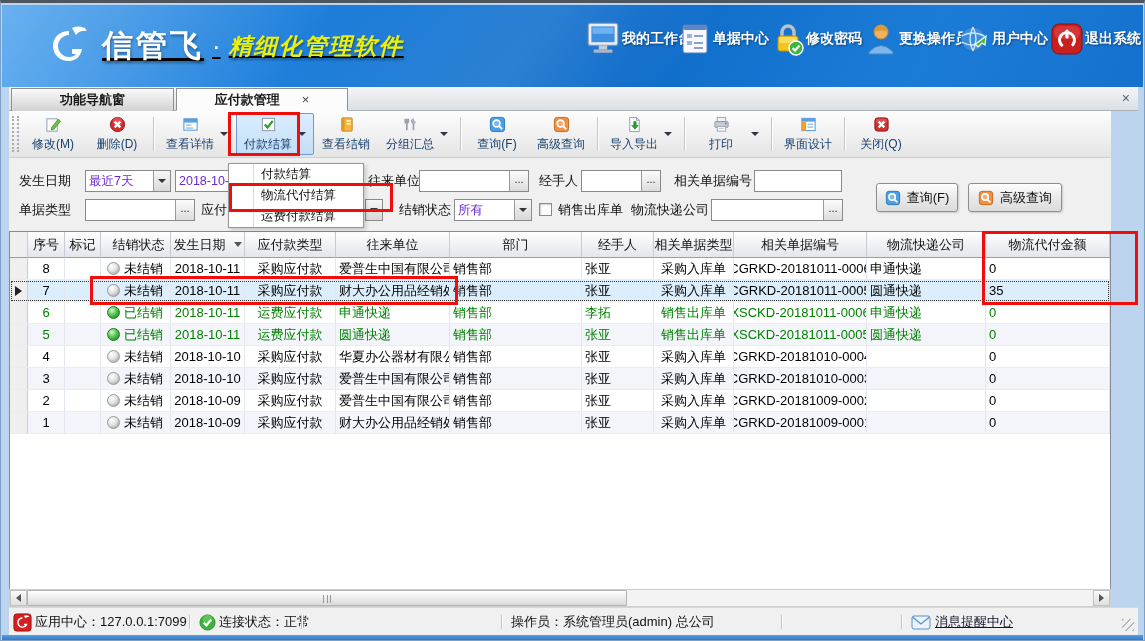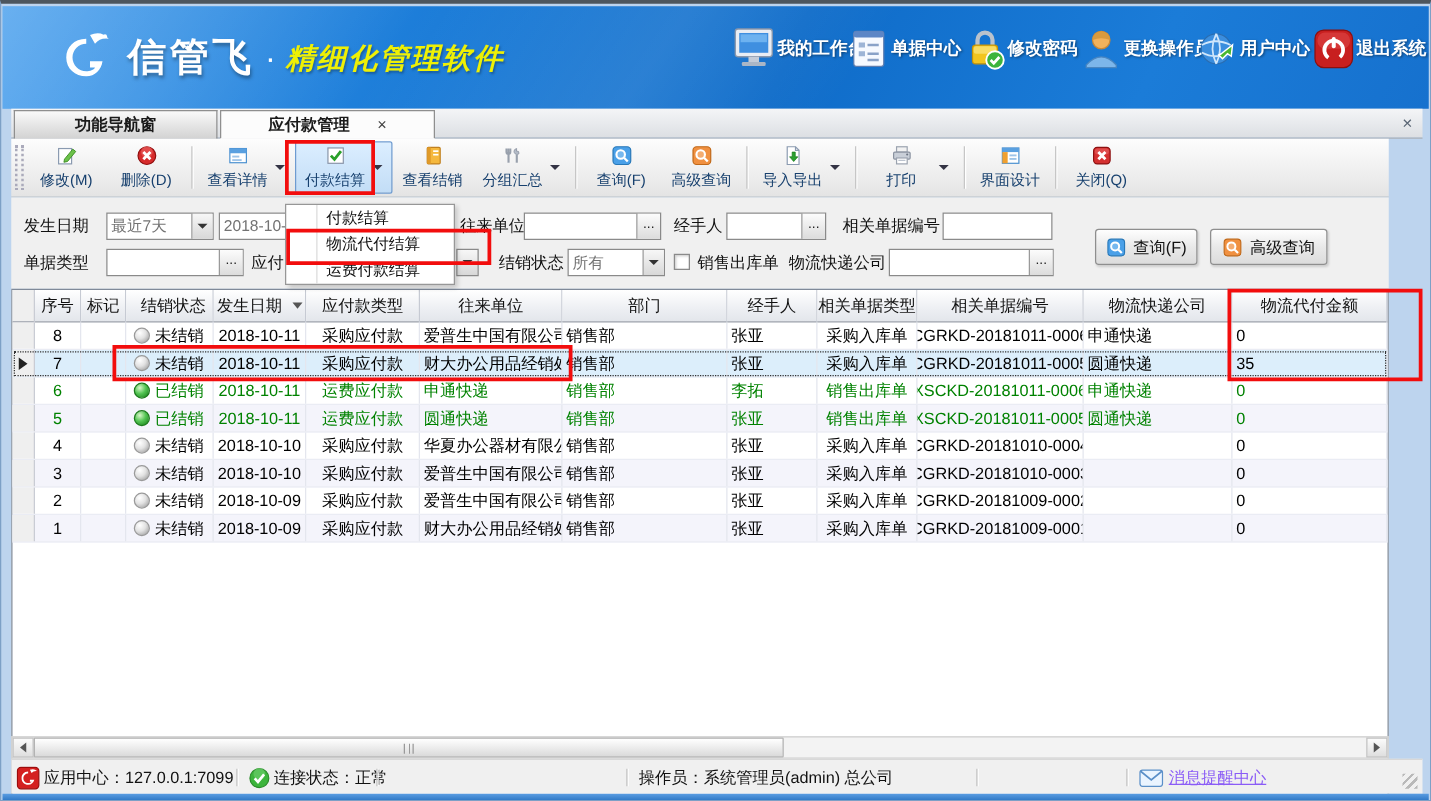--- a/index.html
+++ b/index.html
@@ -4,21 +4,21 @@
 <style>
   html,body{margin:0;padding:0;background:#9db8d6;font-family:"Liberation Sans","DejaVu Sans",sans-serif;}
   *{box-sizing:border-box;}
   .window{position:relative;width:1145px;height:641px;background:#bdd4ee;border:1px solid #7da0c6;border-top:3px solid #4d565e;overflow:hidden;}
 
   
   .titlebar{position:absolute;left:1px;top:2px;width:1141px;height:82px;
     background:linear-gradient(115deg,#3f9aec 0%,#1b7cd8 30%,#0f6cc9 55%,#1b7cd8 80%,#1671ce 100%);}
   .titlebar::after{content:"";position:absolute;inset:0;
     background:linear-gradient(125deg,rgba(255,255,255,.22) 0%,rgba(255,255,255,0) 28%,rgba(255,255,255,.10) 46%,rgba(255,255,255,0) 60%);}
-  .brandwrap{position:absolute;left:44px;top:20px;display:flex;align-items:center;z-index:2;}
+  .brandwrap{position:absolute;left:44px;top:20px;display:flex;align-items:center;z-index:2;text-decoration:underline;}
   .logomark{width:46px;height:42px;margin-right:10px;}
   .brand{color:#fff;font-size:31px;font-weight:bold;letter-spacing:3px;text-shadow:1px 2px 3px rgba(0,0,0,.35);}
   .branddot{color:#fff;font-size:26px;margin:0 8px;}
   .brandsub{color:#eef005;font-size:23px;font-weight:bold;font-style:italic;letter-spacing:2px;text-shadow:1px 2px 2px rgba(0,0,0,.3);}
   .hmenu{position:absolute;right:14px;top:12px;display:flex;gap:13px;z-index:2;}
   .hitem{width:80px;display:flex;flex-direction:row;align-items:center;cursor:pointer;}
   .hicon{height:40px;display:flex;align-items:flex-end;justify-content:center;}
   .hlabel{margin-top:3px;color:#fff;font-size:14px;font-weight:bold;white-space:nowrap;text-shadow:1px 1px 2px rgba(0,0,0,.45);}
 
   
@@ -40,21 +40,21 @@
   .ticon{height:19px;display:flex;align-items:center;}
   .tlabel{font-size:12px;color:#17406e;margin-top:2px;white-space:nowrap;}
   .titem.selected{background:linear-gradient(#dceeff,#c2ddf6);border:1px solid #6d9bd1;margin:2px 0;}
   .caret{width:0;height:0;border-left:4px solid transparent;border-right:4px solid transparent;border-top:4px solid #334;margin-left:6px;}
   .tsep{width:1px;background:#c6c6c6;margin:6px 4px;box-shadow:1px 0 0 #fff;}
 
   
   .filters{position:absolute;left:8px;top:155px;width:1102px;height:73px;background:#f0f0f0;}
   .flabel{position:absolute;font-size:13px;color:#111;line-height:22px;white-space:nowrap;}
   .field{position:absolute;height:22px;background:#fff;border:1px solid #8a8a8a;display:flex;align-items:center;}
-  .fval{flex:1;font-size:12.5px;color:#737373;padding:0 3px;white-space:nowrap;overflow:hidden;}
+  .fval{flex:1;font-size:12.5px;color:#6d28d9;padding:0 3px;white-space:nowrap;overflow:hidden;}
   .arrowbtn{width:17px;height:20px;background:linear-gradient(#f7f7f7,#d8d8d8);border-left:1px solid #9a9a9a;
     display:flex;align-items:center;justify-content:center;cursor:pointer;}
   .arrowbtn i{width:0;height:0;border-left:4px solid transparent;border-right:4px solid transparent;border-top:4px solid #333;}
   .dotsbtn{width:19px;height:20px;background:linear-gradient(#fcfcfc,#dcdcdc);border-left:1px solid #9a9a9a;
     font-size:11px;line-height:16px;text-align:center;color:#222;cursor:pointer;}
   .combo-stub{position:absolute;width:18px;height:22px;background:linear-gradient(#f7f7f7,#d8d8d8);border:1px solid #8a8a8a;
     display:flex;align-items:center;justify-content:center;cursor:pointer;}
   .combo-stub i{width:0;height:0;border-left:4px solid transparent;border-right:4px solid transparent;border-top:4px solid #333;}
   .checkbox{position:absolute;width:13px;height:13px;background:#fff;border:1px solid #8a8a8a;box-shadow:inset 1px 1px 2px #ccc;cursor:pointer;}
   .qbtn{position:absolute;height:29px;border:1px solid #8e8e8e;border-radius:3px;background:linear-gradient(#fefefe,#e9e9e9 50%,#dcdcdc);
@@ -103,21 +103,21 @@
   .tri-r{width:0;height:0;border-top:4px solid transparent;border-bottom:4px solid transparent;border-left:5px solid #555;}
   .thumb{position:absolute;left:17px;top:0;width:600px;height:16px;background:linear-gradient(#ffffff,#dadada);
     border:1px solid #b3b3b3;border-radius:1px;cursor:grab;}
   .thumbgrip{position:absolute;left:50%;top:4px;width:8px;height:8px;margin-left:-4px;
     border-left:1px solid #999;border-right:1px solid #999;background:linear-gradient(90deg,transparent 3px,#999 3px,#999 4px,transparent 4px);}
 
   
   .statusbar{position:absolute;left:8px;top:604px;width:1129px;height:28px;background:#f0f0f0;border-top:1px solid #d8d8d8;font-size:13px;color:#111;}
   .sitem{position:absolute;top:0;height:28px;display:flex;align-items:center;white-space:nowrap;}
   .ssep{position:absolute;top:7px;width:1px;height:14px;background:#c2c2c2;box-shadow:1px 0 0 #fff;}
-  .slink{color:#8b5cf6;text-decoration:underline;cursor:pointer;}
+  .slink{color:#0f172a;text-decoration:underline;cursor:pointer;}
   .resizegrip{position:absolute;right:4px;bottom:4px;width:12px;height:12px;
     background:repeating-linear-gradient(135deg,#b9b9b9 0 2px,transparent 2px 5px);}
   .bottomstrip{position:absolute;left:1px;top:632px;width:1141px;height:8px;background:linear-gradient(#5a9de2,#1a66b8);}
 
   
   .menu{position:absolute;left:227px;top:160px;width:136px;background:#fff;border:1px solid #979797;z-index:40;box-shadow:2px 2px 4px rgba(0,0,0,.18);}
   .menu::before{content:"";position:absolute;left:24px;top:0;bottom:0;width:1px;background:#dcdcdc;}
   .mitem{height:21px;line-height:21px;padding-left:32px;font-size:12.5px;color:#111;cursor:pointer;white-space:nowrap;}
 
   

